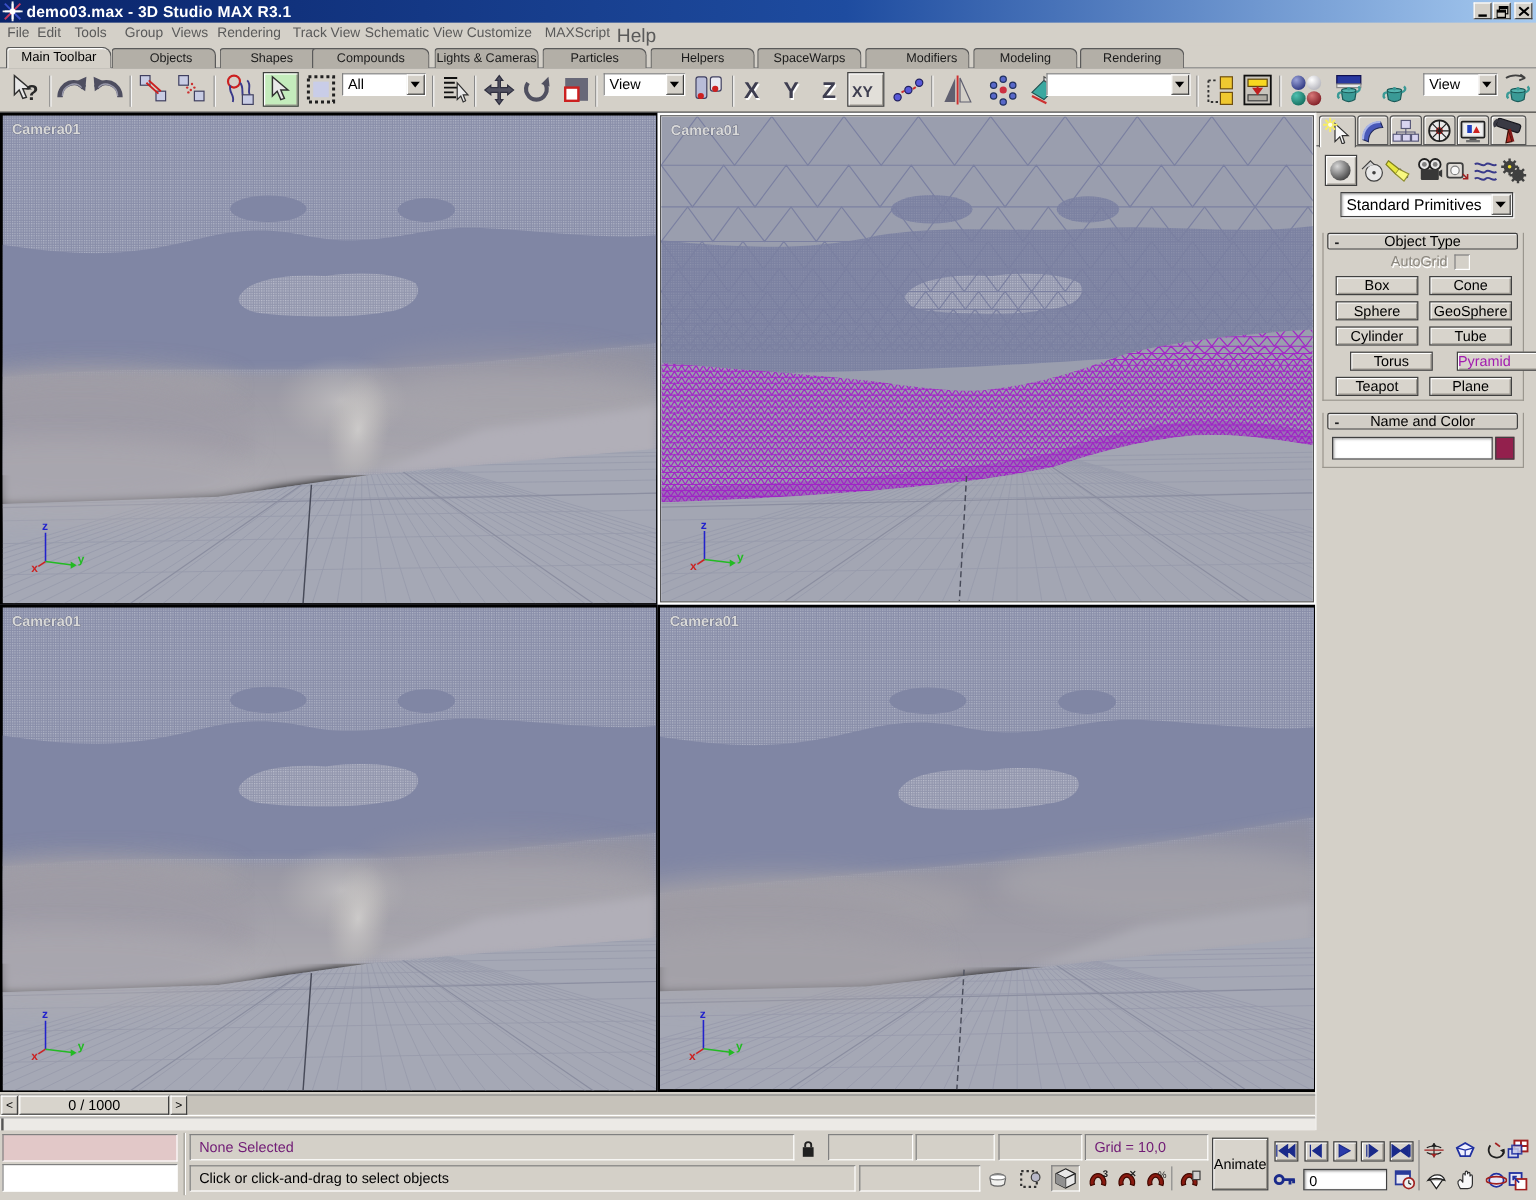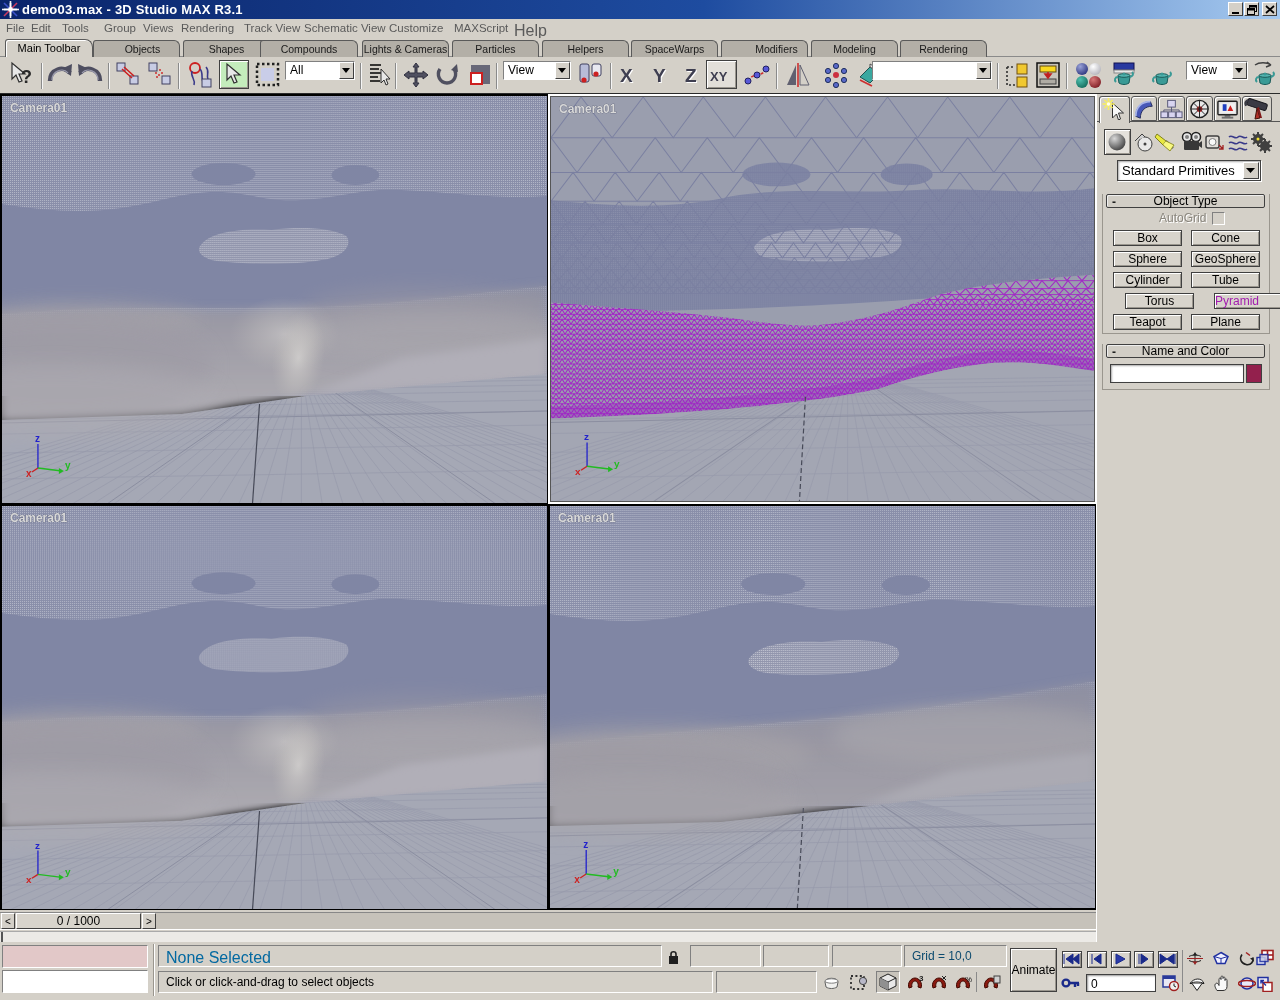--- a/index.html
+++ b/index.html
@@ -1030,30 +1030,30 @@
 <div class="abs raised" style="left:1px;top:913px;width:14px;height:16px;text-align:center;font-size:10px;line-height:15px;color:#000;">&lt;</div>
 <div class="abs raised" style="left:16px;top:913px;width:125px;height:16px;text-align:center;font-size:12px;line-height:15px;color:#000;background:#d8d4cc;">0 / 1000</div>
 <div class="abs raised" style="left:142px;top:913px;width:14px;height:16px;text-align:center;font-size:10px;line-height:15px;color:#000;">&gt;</div>
 <div class="abs" style="left:0;top:931px;width:1096px;height:13px;background:#eceae6;border-top:1px solid #aaa;"></div>
 <div class="abs" style="left:1px;top:932px;width:2px;height:11px;background:#555;"></div>
 <div class="abs" style="left:0;top:942px;width:1280px;height:58px;background:#d4d0c8;"></div>
 <div class="abs sunk" style="left:2px;top:945px;width:146px;height:23px;background:#e2c8c8;"></div>
 <div class="abs sunk" style="left:2px;top:970px;width:146px;height:23px;background:#fff;"></div>
 <div class="abs" style="left:153px;top:944px;width:2px;height:52px;background:#9a968e;border-right:1px solid #fff;"></div>
 <div style="position:absolute;left:158px;top:945px;width:504px;height:22px;background:#d4d0c8;border-top:1px solid #808080;border-left:1px solid #808080;border-bottom:1px solid #fff;border-right:1px solid #fff;"></div>
-<span class="abs" style="left:166px;top:949px;font-size:16px;color:#0369a1;">None Selected</span>
+<span class="abs" style="left:166px;top:949px;font-size:12px;color:#701a75;">None Selected</span>
 <svg class="abs" style="left:667px;top:950px" width="13" height="15" viewBox="0 0 13 15">
     <rect x="2" y="6" width="9" height="8" fill="#202020"></rect>
     <path d="M4,6 L4,4 C4,1 9,1 9,4 L9,6" fill="none" stroke="#202020" stroke-width="1.6"></path>
   </svg>
 <div style="position:absolute;left:690px;top:945px;width:71px;height:22px;background:#d4d0c8;border-top:1px solid #808080;border-left:1px solid #808080;border-bottom:1px solid #fff;border-right:1px solid #fff;"></div>
 <div style="position:absolute;left:763px;top:945px;width:66px;height:22px;background:#d4d0c8;border-top:1px solid #808080;border-left:1px solid #808080;border-bottom:1px solid #fff;border-right:1px solid #fff;"></div>
 <div style="position:absolute;left:832px;top:945px;width:70px;height:22px;background:#d4d0c8;border-top:1px solid #808080;border-left:1px solid #808080;border-bottom:1px solid #fff;border-right:1px solid #fff;"></div>
 <div style="position:absolute;left:904px;top:945px;width:103px;height:22px;background:#d4d0c8;border-top:1px solid #808080;border-left:1px solid #808080;border-bottom:1px solid #fff;border-right:1px solid #fff;"></div>
-<span class="abs" style="left:912px;top:949px;font-size:12px;color:#0c4a6e;">Grid = 10,0</span>
+<span class="abs" style="left:912px;top:949px;font-size:12px;color:#701a75;">Grid = 10,0</span>
 <div style="position:absolute;left:158px;top:971px;width:555px;height:22px;background:#d4d0c8;border-top:1px solid #808080;border-left:1px solid #808080;border-bottom:1px solid #fff;border-right:1px solid #fff;"></div>
 <span class="abs" style="left:166px;top:975px;font-size:12px;color:#000;">Click or click-and-drag to select objects</span>
 <div style="position:absolute;left:716px;top:971px;width:101px;height:22px;background:#d4d0c8;border-top:1px solid #808080;border-left:1px solid #808080;border-bottom:1px solid #fff;border-right:1px solid #fff;"></div>
 <svg class="abs" style="left:822px;top:973px" width="20" height="18" viewBox="0 0 20 18">
     <path d="M3,9 C3,4 16,4 16,9 L15,14 C12,16 7,16 4,14 Z" fill="#f0f0ee" stroke="#606060"></path>
     <ellipse cx="9.5" cy="8" rx="6.5" ry="2.2" fill="#fff" stroke="#808080"></ellipse>
   </svg>
 <svg class="abs" style="left:849px;top:973px" width="20" height="18" viewBox="0 0 20 18">
     <rect x="2" y="3" width="13" height="13" fill="none" stroke="#303030" stroke-width="1.8" stroke-dasharray="2,2.4"></rect>
     <circle cx="14" cy="8" r="3.6" fill="#b8b8c8" stroke="#404040"></circle>

